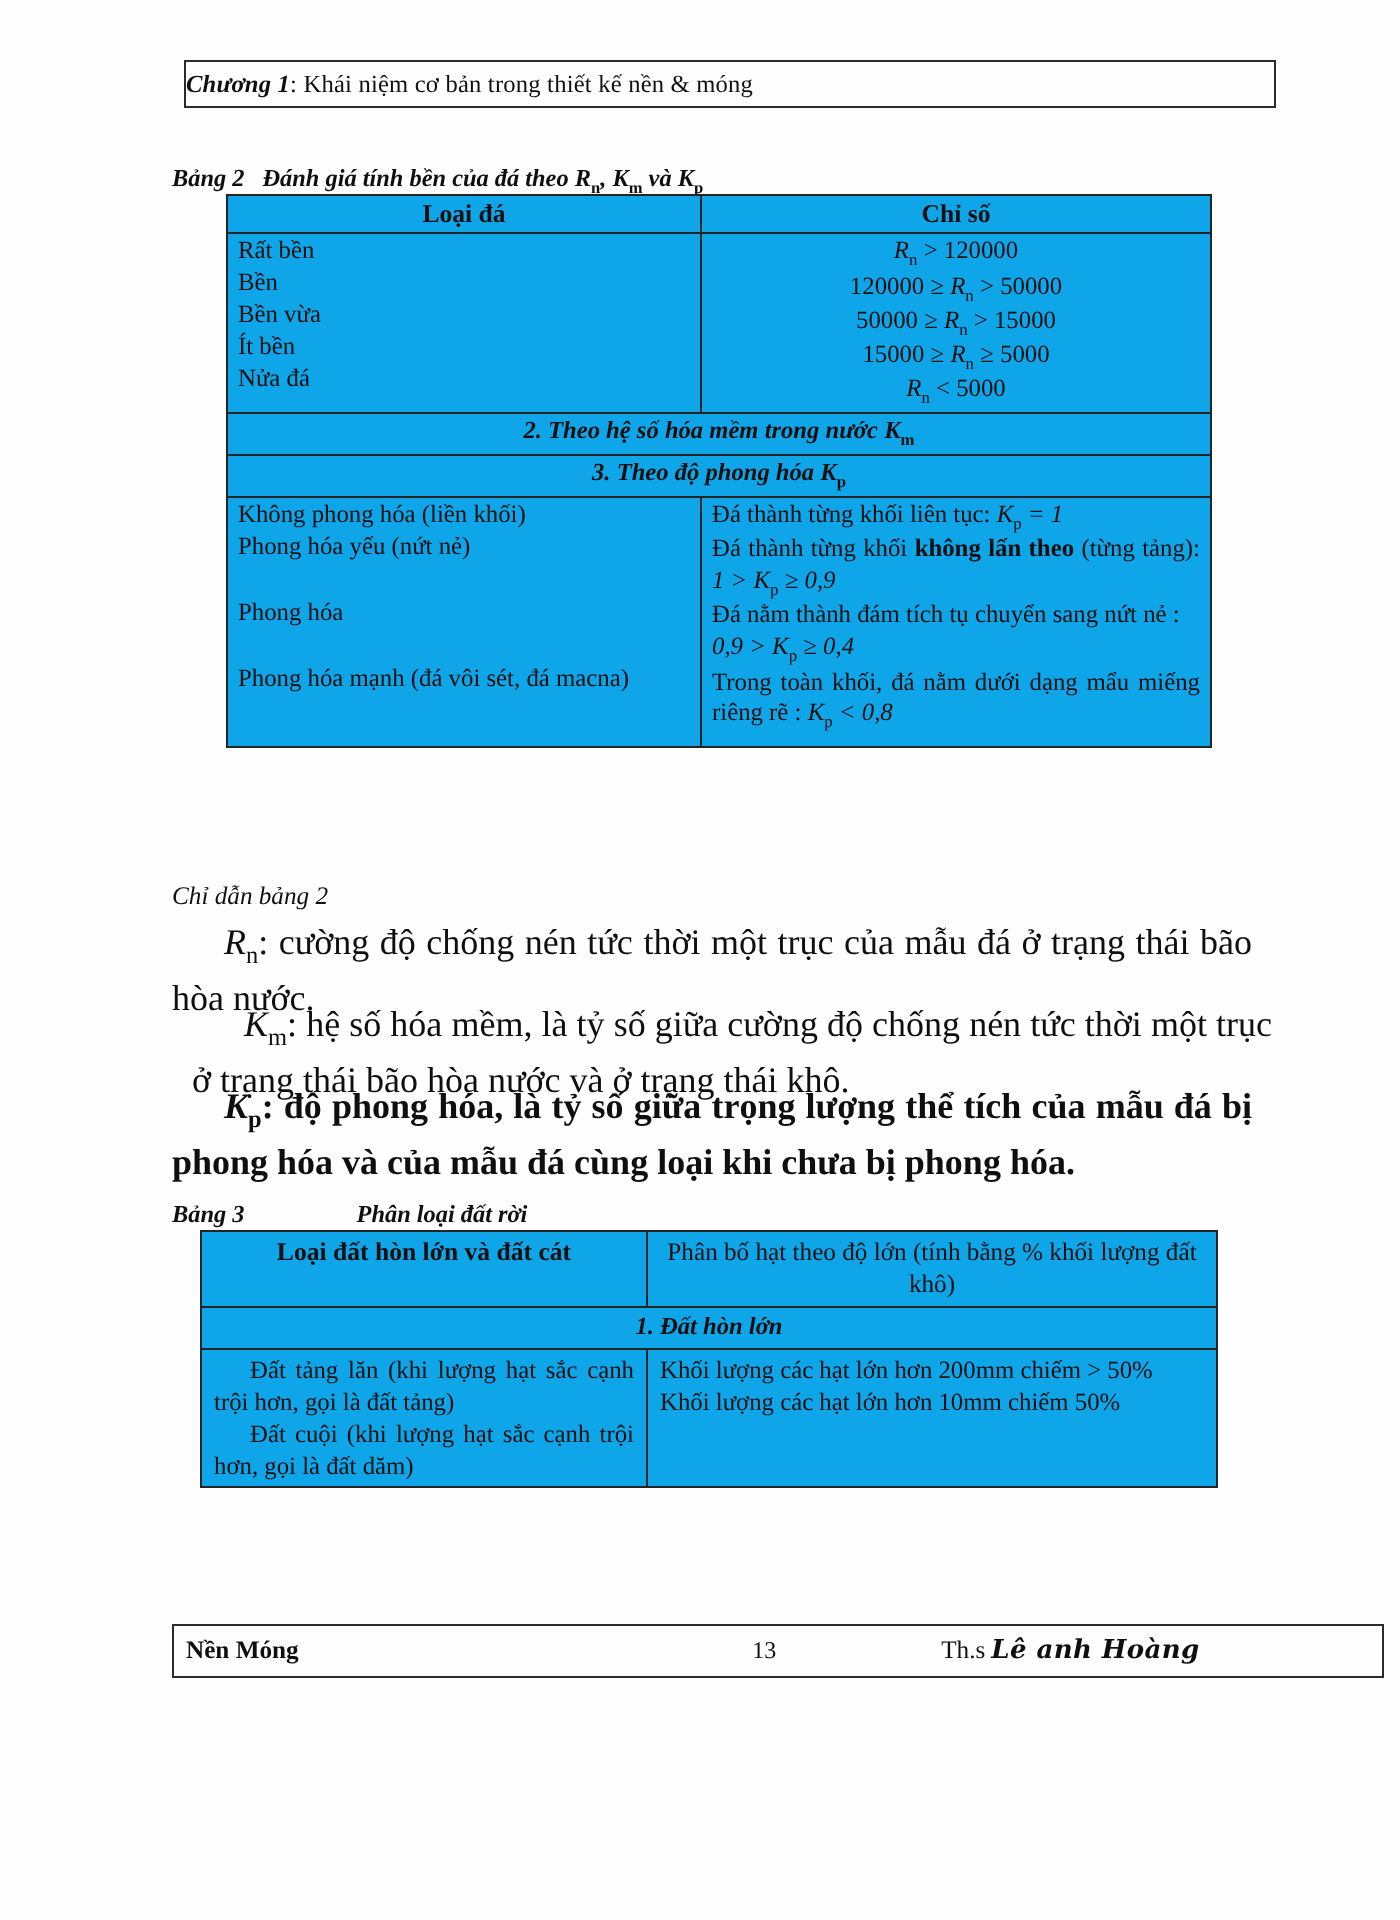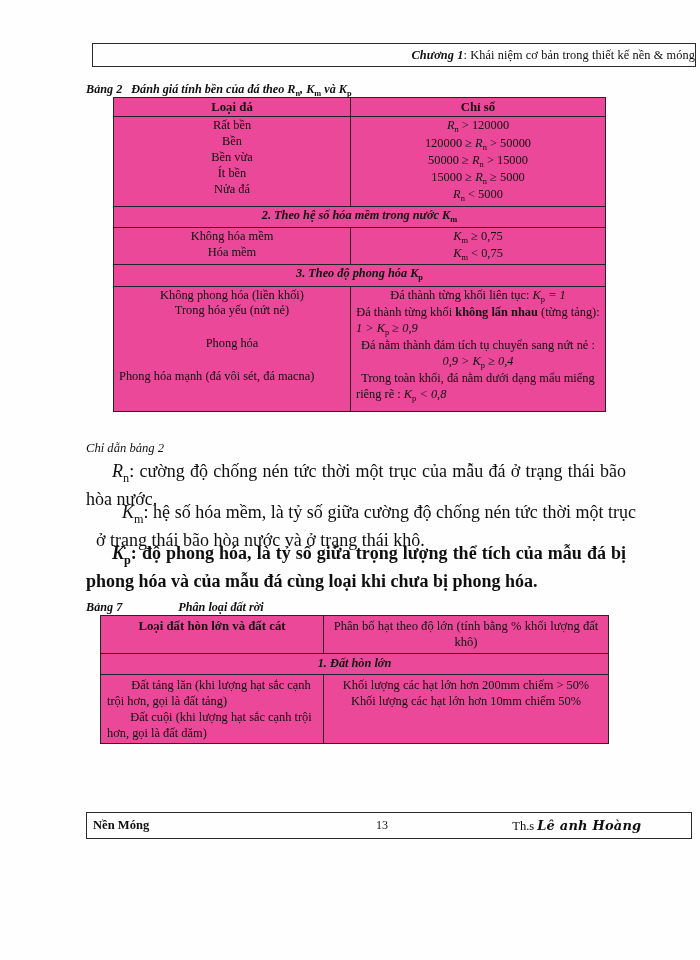--- a/index.html
+++ b/index.html
@@ -21,28 +21,28 @@
     left: 0; top: 0;
     width: 700px;
     height: 960px;
     background: #fefefe;
   }
 
   
   .running-header {
     position: absolute;
     left: 92px;
-    top: 43px;
-    width: 604px;
+    top: 30px;
+    width: 546px;
     height: 24px;
     border: 1.1px solid #2b2b2b;
     box-sizing: border-box;
     display: flex;
     align-items: center;
-    justify-content: flex-end;
+    justify-content: flex-start;
   }
   .running-header .hdr-text {
     font-size: 12.3px;
     letter-spacing: .1px;
     white-space: nowrap;
   }
   .running-header .hdr-chapter {
     font-weight: bold;
     font-style: italic;
   }
@@ -60,21 +60,21 @@
   #caption-t2 { left: 86px; top: 82px; }
   #caption-t3 { left: 86px; top: 600px; }
   #caption-t3 .cap-num { margin-right: 56px; }
 
   
   .doc-table {
     position: absolute;
     border-collapse: collapse;
     table-layout: fixed;
     font-size: 12.4px;
-    background: #ec4899;
+    background: #0ea5e9;
   }
   .doc-table td {
     border: 1.05px solid #242424;
     padding: 1px 5px;
     vertical-align: top;
     line-height: 1.28;
   }
   .col-head {
     text-align: center;
     font-weight: bold;
@@ -99,21 +99,21 @@
   #table-bang-2 .c1 { width: 237px; }
   #table-bang-2 .c2 { width: 255px; }
 
   
   #table-bang-3 { left: 100px; top: 615px; width: 508px; }
   #table-bang-3 .c1 { width: 223px; }
   #table-bang-3 .c2 { width: 285px; }
   #table-bang-3 td { padding: 2px 6px; line-height: 1.3; }
 
   
-  .stack-line { display: block; text-align: center; }
+  .stack-line { display: block; }
 
   
   .para {
     position: absolute;
     font-size: 18px;
     line-height: 1.42;
     text-align: justify;
     text-align-last: left;
   }
   .para .indent { display: inline-block; width: 26px; }
@@ -142,21 +142,21 @@
     width: 34%;
     text-align: left;
   }
   .footer-center {
     width: 30%;
     text-align: center;
     font-size: 12px;
   }
   .footer-right {
     width: 36%;
-    text-align: center;
+    text-align: left;
     padding-right: 8px;
     white-space: nowrap;
   }
   .sig-name {
     font-weight: bold;
     font-style: italic;
     font-family: "DejaVu Serif", serif;
     font-size: 13px;
     margin-left: 3px;
     letter-spacing: .2px;
@@ -207,46 +207,36 @@
           <span class="stack-line">120000 ≥ <span class="mvar">R<sub>n</sub></span> &gt; 50000</span>
           <span class="stack-line">50000 ≥ <span class="mvar">R<sub>n</sub></span> &gt; 15000</span>
           <span class="stack-line">15000 ≥ <span class="mvar">R<sub>n</sub></span> ≥ 5000</span>
           <span class="stack-line"><span class="mvar">R<sub>n</sub></span> &lt; 5000</span>
         </td>
       </tr>
 
       <tr>
         <td class="section-head" colspan="2">2. Theo hệ số hóa mềm trong nước <span class="mvar">K<sub>m</sub></span></td>
       </tr>
-      <tr>
-        <td class="cell-left">
-          <span class="stack-line">Không hóa mềm</span>
-          <span class="stack-line">Hóa mềm</span>
-        </td>
-        <td class="cell-center">
-          <span class="stack-line"><span class="mvar">K<sub>m</sub></span> ≥ 0,75</span>
-          <span class="stack-line"><span class="mvar">K<sub>m</sub></span> &lt; 0,75</span>
-        </td>
-      </tr>
 
       <tr>
         <td class="section-head" colspan="2">3. Theo độ phong hóa <span class="mvar">K<sub>p</sub></span></td>
       </tr>
       <tr>
         <td class="cell-left" style="height:122px">
           <span class="stack-line">Không phong hóa (liền khối)</span>
-          <span class="stack-line">Trong hóa yếu (nứt nẻ)</span>
+          <span class="stack-line">Phong hóa yếu (nứt nẻ)</span>
           <span class="stack-line" style="height:17px">&nbsp;</span>
           <span class="stack-line">Phong hóa</span>
           <span class="stack-line" style="height:17px">&nbsp;</span>
           <span class="stack-line cell-just">Phong hóa mạnh (đá vôi sét, đá macna)</span>
         </td>
         <td class="cell-left">
           <span class="stack-line">Đá thành từng khối liên tục: <span class="mvar">K<sub>p</sub></span> <span class="it">= 1</span></span>
-          <span class="stack-line cell-just">Đá thành từng khối <b>không lấn nhau</b> (từng tảng): <span class="it">1 &gt; </span><span class="mvar">K<sub>p</sub></span> <span class="it">≥ 0,9</span></span>
+          <span class="stack-line cell-just">Đá thành từng khối <b>không lấn theo</b> (từng tảng): <span class="it">1 &gt; </span><span class="mvar">K<sub>p</sub></span> <span class="it">≥ 0,9</span></span>
           <span class="stack-line">Đá nằm thành đám tích tụ chuyển sang nứt nẻ : <span class="it">0,9 &gt; </span><span class="mvar">K<sub>p</sub></span> <span class="it">≥ 0,4</span></span>
           <span class="stack-line cell-just">Trong toàn khối, đá nằm dưới dạng mẩu miếng riêng rẽ : <span class="mvar">K<sub>p</sub></span> <span class="it">&lt; 0,8</span></span>
         </td>
       </tr>
     </tbody>
   </table>
 
   <div class="para" id="note-title">Chỉ dẫn bảng 2</div>
 
   <div class="para" id="note-rn">
@@ -255,21 +245,21 @@
 
   <div class="para" id="note-km">
     <span class="indent"></span><span class="mvar">K<sub>m</sub></span>: hệ số hóa mềm, là tỷ số giữa cường độ chống nén tức thời một trục ở trạng thái bão hòa nước và ở trạng thái khô.
   </div>
 
   <div class="para" id="note-kp">
     <span class="indent"></span><span class="mvar">K<sub>p</sub></span>: độ phong hóa, là tỷ số giữa trọng lượng thể tích của mẫu đá bị phong hóa và của mẫu đá cùng loại khi chưa bị phong hóa.
   </div>
 
   <div class="caption" id="caption-t3">
-    <span class="cap-num">Bảng 7</span><span>Phân loại đất rời</span>
+    <span class="cap-num">Bảng 3</span><span>Phân loại đất rời</span>
   </div>
 
   <table class="doc-table" id="table-bang-3">
     <colgroup>
         <col class="c1">
         <col class="c2">
       </colgroup>
     <tbody>
       <tr>
         <td class="col-head" style="vertical-align:top;">Loại đất hòn lớn và đất cát</td>

